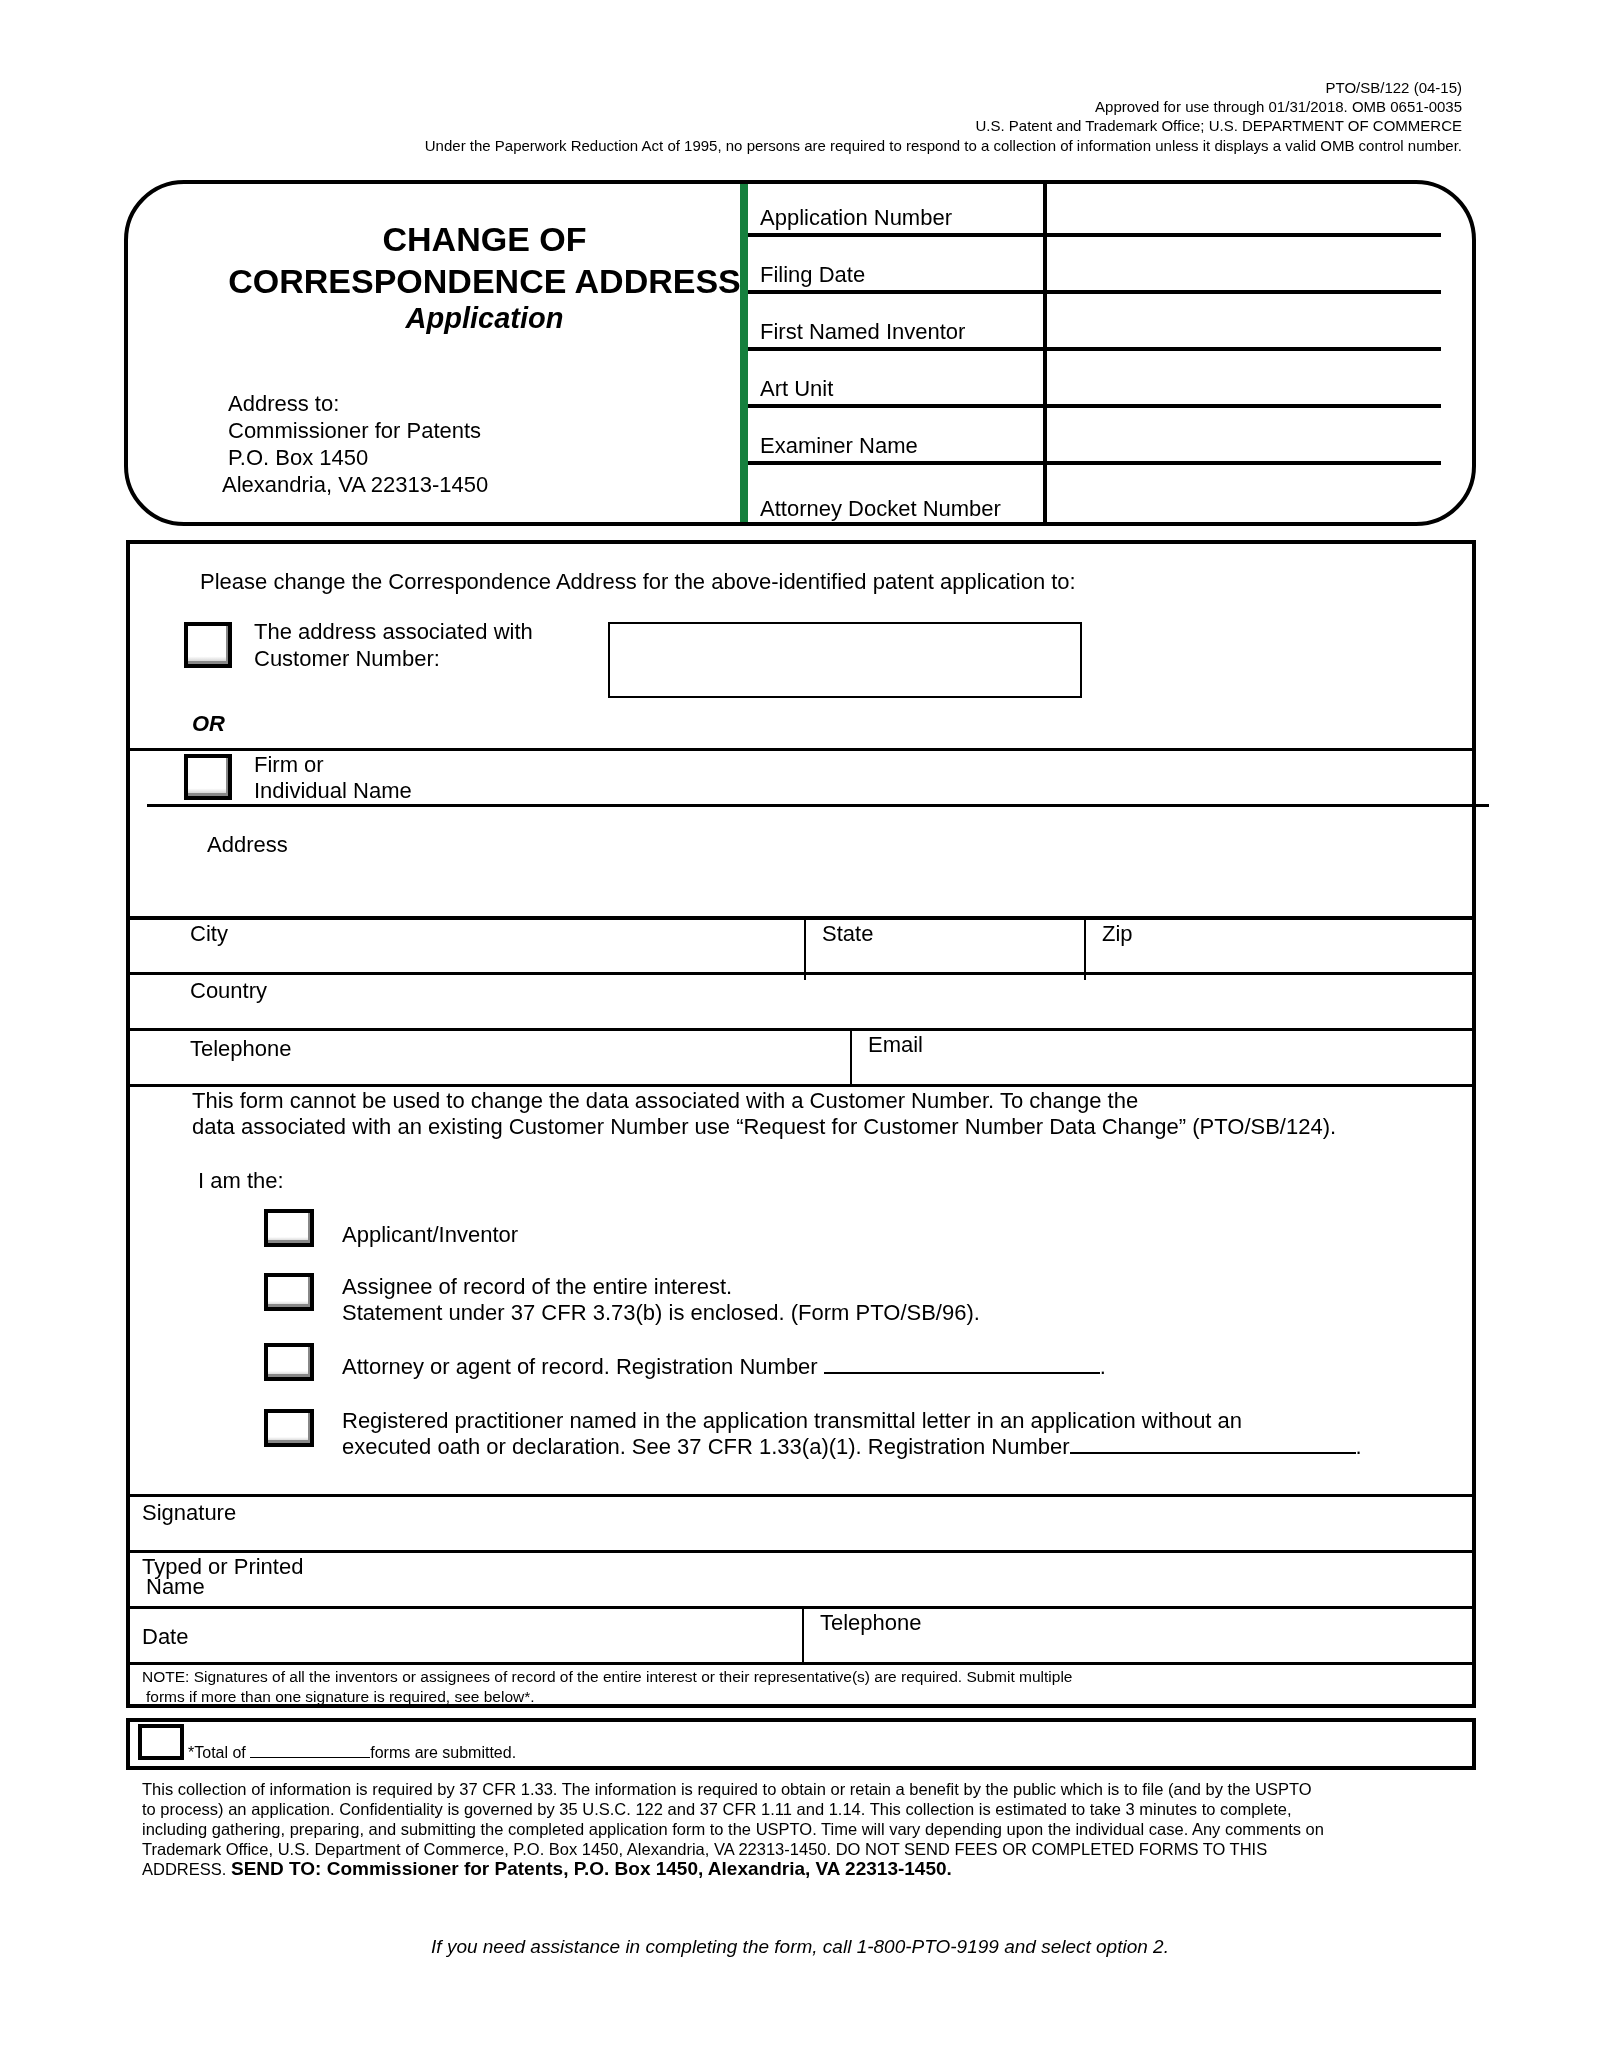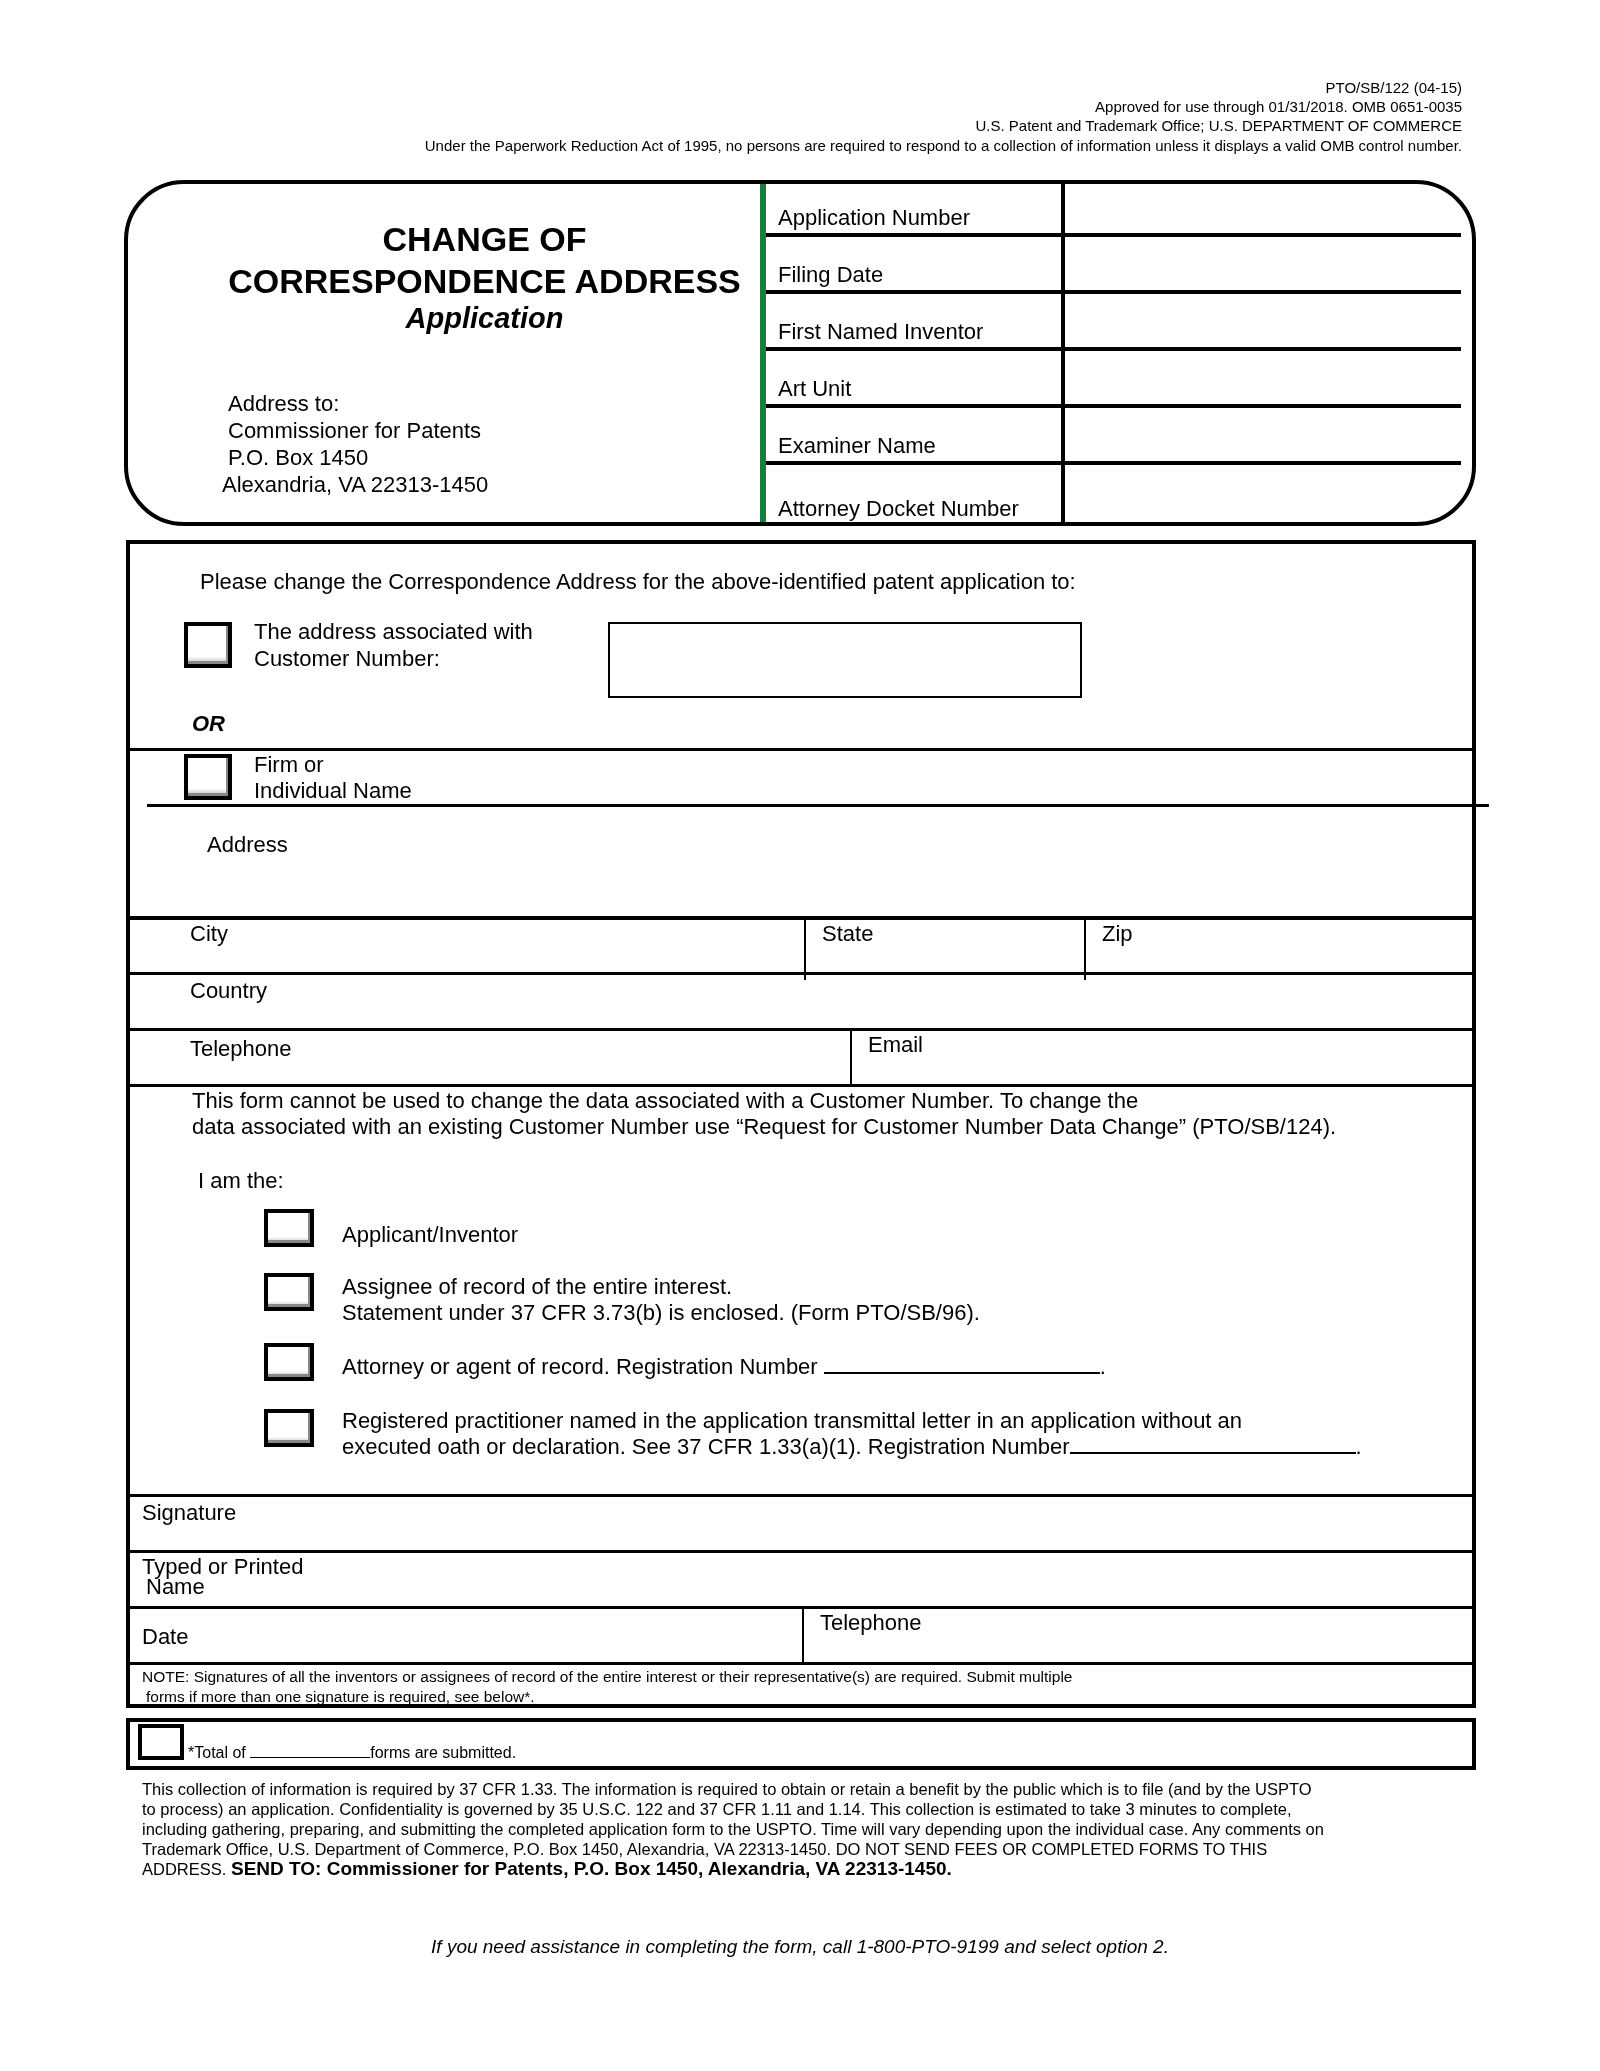--- a/index.html
+++ b/index.html
@@ -19,21 +19,21 @@
   .t1, .t2, .t3 { position: absolute; width: 100%; text-align: center; font-weight: bold; }
   .t1 { top: 36px; font-size: 34px; }
   .t2 { top: 78px; font-size: 34px; }
   .t3 { top: 118px; font-size: 29px; font-style: italic; }
   .addr { position: absolute; left: 100px; font-size: 22px; line-height: 27px; }
   .addr.a1 { top: 206px; left: 100px; }
   .addr.a2 { top: 233px; left: 100px; }
   .addr.a3 { top: 260px; left: 100px; }
   .addr.a4 { top: 287px; left: 94px; }
 
-  .idtable { position: absolute; left: 632px; top: -4px; width: 701px; height: 350px; border-left: 6px solid #15803d; }
+  .idtable { position: absolute; left: 612px; top: -4px; width: 701px; height: 350px; border-left: 8px solid #15803d; }
   .idrow { position: absolute; left: 0; width: 100%; height: 57px; border-bottom: 4px solid #000; }
   .idrow:last-child { border-bottom: none; }
   .idrow .lbl { position: absolute; left: 12px; bottom: 2px; font-size: 22px; }
   .idrow .val { position: absolute; left: 295px; top: 0; bottom: 0; right: 0; border-left: 4px solid #000; }
 
   
   .mainbox { position: absolute; left: 126px; top: 540px; width: 1350px; height: 1168px; border: 4px solid #000; }
   .sec { position: absolute; left: 0; width: 100%; border-top: 3px solid #000; }
   .txt { position: absolute; font-size: 22px; line-height: 27px; white-space: nowrap; }
   .chk { position: absolute; width: 48px; height: 46px; border: 4px solid #000; background: linear-gradient(#fff 80%, #bbb); box-shadow: inset -2px -3px 0 #888; }

